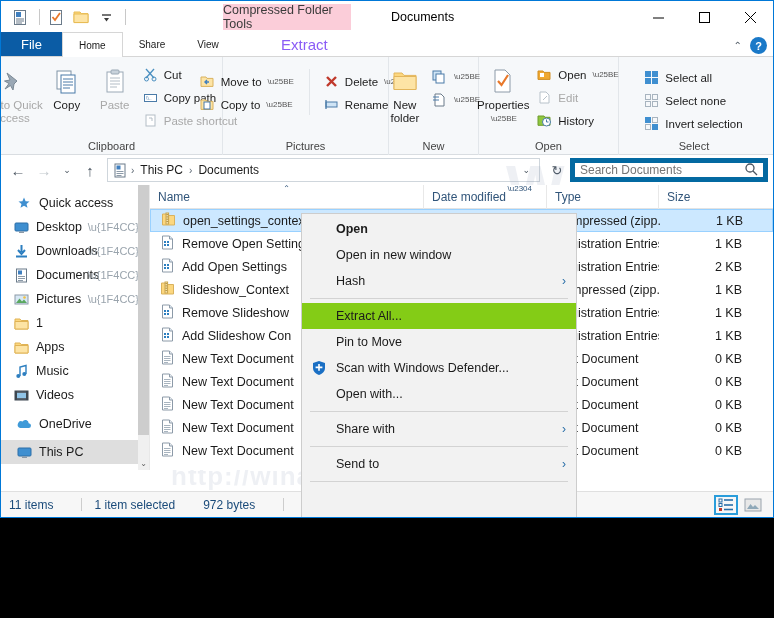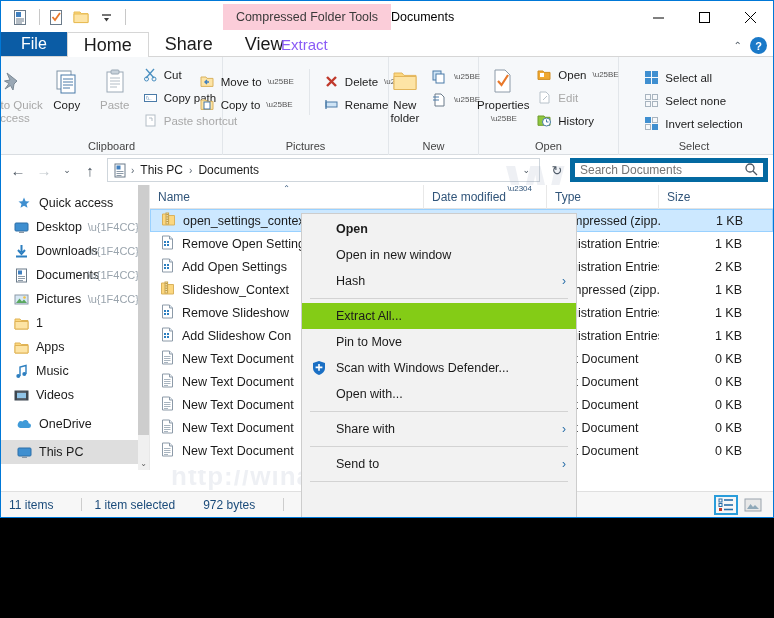--- a/index.html
+++ b/index.html
@@ -30,45 +30,45 @@
     position: relative; height: 32px; background: #fff;
     display: flex; align-items: center;
   }
   .qat { display: flex; align-items: center; gap: 0; padding-left: 8px; height: 32px; }
   .qat-ico {
     width: 22px; height: 22px; display: flex; align-items: center;
     justify-content: center; margin-right: 3px;
   }
   .qat-sep { width: 1px; height: 16px; background: #c8c8c8; margin: 0 5px; }
   .ctx-tab {
-    position: absolute; left: 222px; top: 3px; width: 168px; height: 26px;
+    position: absolute; left: 222px; top: 3px; width: 128px; height: 26px;
     background: #fbcdd9; color: #3a3a3a; font-size: 12.5px;
     display: flex; align-items: center; justify-content: center;
   }
   .wintitle {
     position: absolute; left: 390px; top: 0; height: 32px;
     display: flex; align-items: center; font-size: 12.5px; color: #000;
   }
   .wbtns { position: absolute; right: 0; top: 0; display: flex; height: 32px; }
   .wbtn {
     width: 46px; height: 32px; display: flex; align-items: center;
     justify-content: center; color: #000;
   }
 
   
   .tabstrip {
     position: relative; height: 24px; background: #fff;
     display: flex; align-items: flex-end; border-bottom: 1px solid #d6d6d6;
   }
   .tab {
-    height: 24px; padding: 0 16px; font-size: 18px; color: #1b1b1b;
+    height: 24px; padding: 0 16px; font-size: 10px; color: #1b1b1b;
     display: flex; align-items: center; background: #fff;
   }
   .tab.file {
-    background: #0b5ca5; color: #fff; padding: 0 20px; font-size: 16px;
+    background: #0b5ca5; color: #fff; padding: 0 20px; font-size: 13px;
   }
   .tab.active {
     background: #fff; border-left: 1px solid #d6d6d6;
     border-right: 1px solid #d6d6d6; border-top: 1px solid #d6d6d6;
     margin-bottom: -1px; height: 25px;
   }
   .tab-extract {
     position: absolute; left: 264px; height: 24px; padding: 0 16px;
     font-size: 15px; color: #8b5cf6; display: flex; align-items: center;
   }

